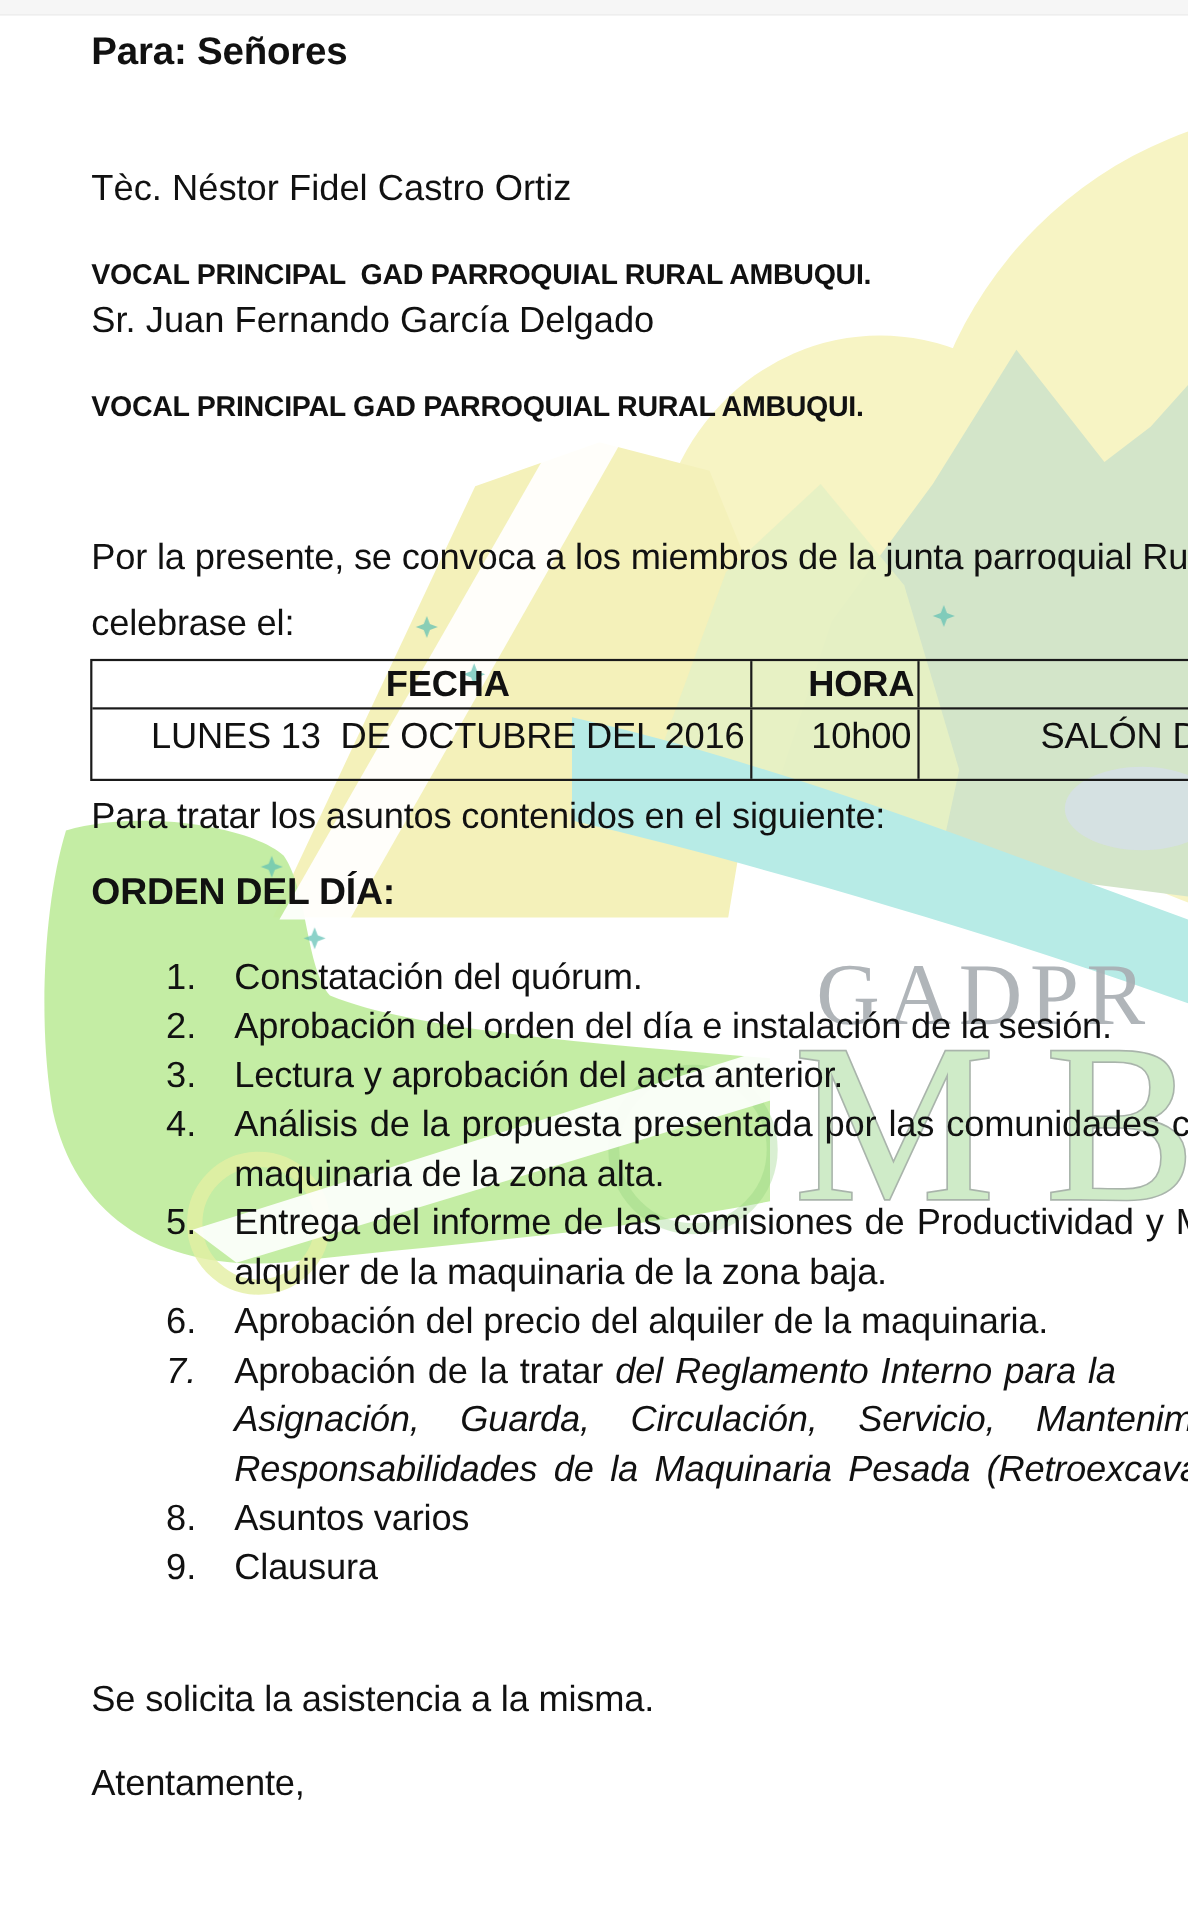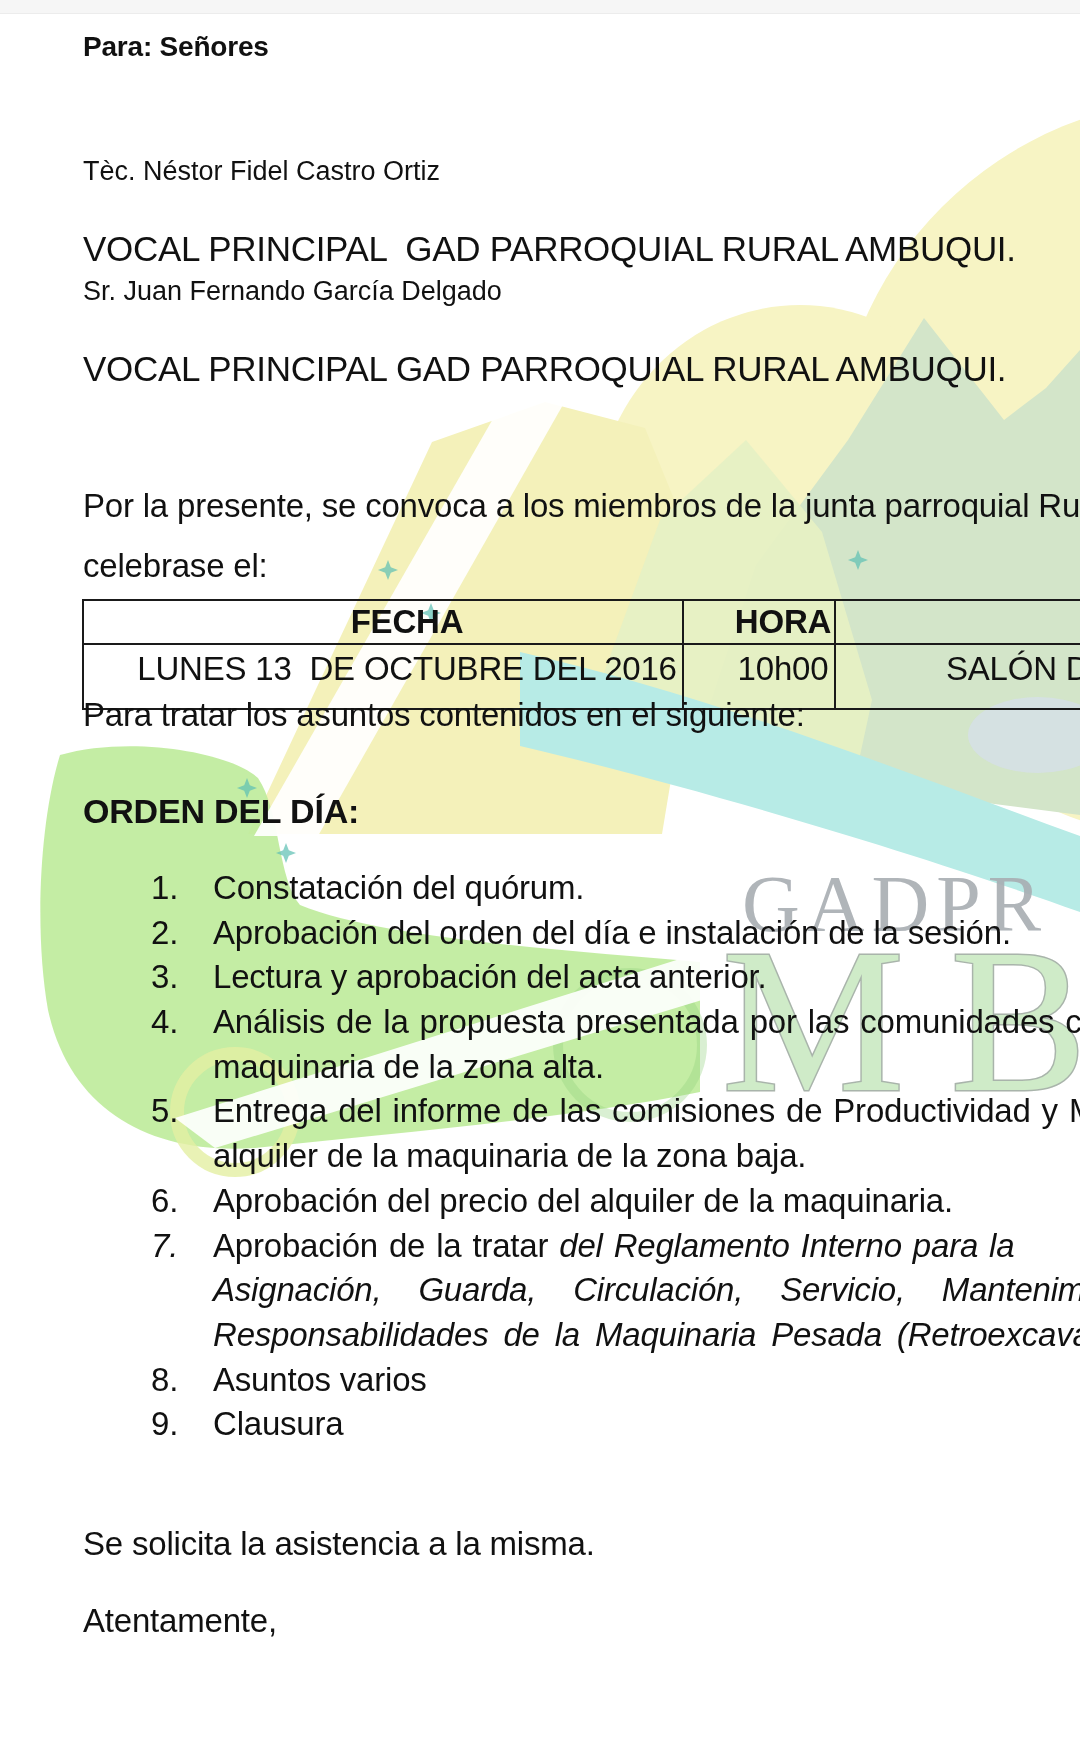--- a/index.html
+++ b/index.html
@@ -17,22 +17,22 @@
   }
   .wm{position:absolute;left:0;top:0;z-index:1;pointer-events:none;}
   .content{position:absolute;left:0;top:0;width:100%;height:100%;z-index:2;}
   .line{
     position:absolute;left:83px;
     font-size:33px;line-height:40px;
     white-space:pre;letter-spacing:-0.2px;
   }
   .b{font-weight:bold;}
   .recipient{position:absolute;left:83px;white-space:pre;}
-  .recipient .nm{font-size:27px;line-height:42px;white-space:pre;}
-  .recipient .ttl{font-size:35px;line-height:42px;font-weight:normal;white-space:pre;letter-spacing:-0.3px;}
+  .recipient .nm{font-size:33px;line-height:42px;white-space:pre;}
+  .recipient .ttl{font-size:26px;line-height:42px;font-weight:bold;white-space:pre;letter-spacing:-0.3px;}
   
   .sched{
     position:absolute;left:82px;top:599px;
     width:1320px;height:111px;
     border:2px solid #1a1a1a;
     display:flex;flex-direction:column;
     box-sizing:border-box;
   }
   .trow{display:flex;flex-direction:row;}
   .trow.hdr{height:44px;border-bottom:2px solid #1a1a1a;box-sizing:border-box;}
@@ -102,21 +102,21 @@
       <use href="#star4" x="858" y="560"></use>
     </g>
 
     <text x="742" y="931" font-family="Liberation Serif, DejaVu Serif, serif" font-size="80" letter-spacing="7" fill="#a8adb2" opacity="0.9">GADPR</text>
 
     <text x="722" y="1090" font-family="Liberation Serif, DejaVu Serif, serif" font-size="205" letter-spacing="46" fill="#cdeac6" stroke="#a5b1a7" stroke-width="3" paint-order="stroke" opacity="0.95">MB</text>
   </svg>
 
   <div class="content">
 
-    <div class="line b" style="top:27px;font-size:28px;">Para: Señores</div>
+    <div class="line b" style="top:27px;font-size:35px;">Para: Señores</div>
 
     <div class="recipient" style="top:114px;">
       <div class="nm">Tèc. Néstor Fidel Castro Ortiz</div>
       <div class="ttl">VOCAL PRINCIPAL  GAD PARROQUIAL RURAL AMBUQUI.</div>
     </div>
 
     <div class="recipient" style="top:234px;">
       <div class="nm">Sr. Juan Fernando García Delgado</div>
       <div class="ttl">VOCAL PRINCIPAL GAD PARROQUIAL RURAL AMBUQUI.</div>
     </div>
@@ -131,21 +131,21 @@
         <div class="tcell c2">HORA</div>
         <div class="tcell c3"></div>
       </div>
       <div class="trow dat">
         <div class="tcell c1">LUNES 13  DE OCTUBRE DEL 2016</div>
         <div class="tcell c2">10h00</div>
         <div class="tcell c3">SALÓN D</div>
       </div>
     </div>
 
-    <div class="line" style="top:695px;">Para tratar los asuntos contenidos en el siguiente:</div>
+    <div class="line" style="top:722px;">Para tratar los asuntos contenidos en el siguiente:</div>
 
     <div class="line b" style="top:791px;font-size:34px;">ORDEN DEL DÍA:</div>
 
     <div class="agenda">
 
       <div class="arow">
         <span class="anum">1.</span>
         <span class="atxt">Constatación del quórum.</span>
       </div>
 

